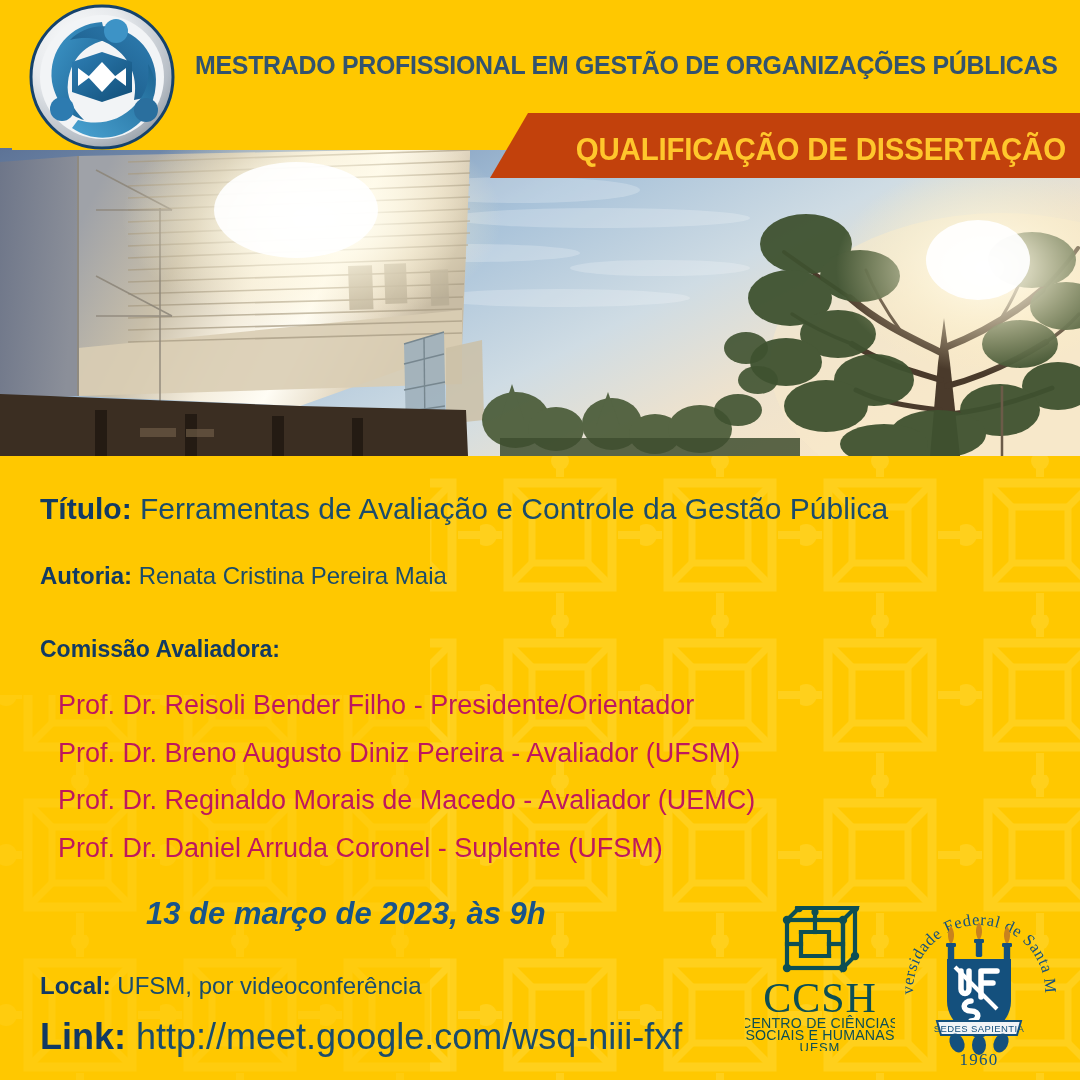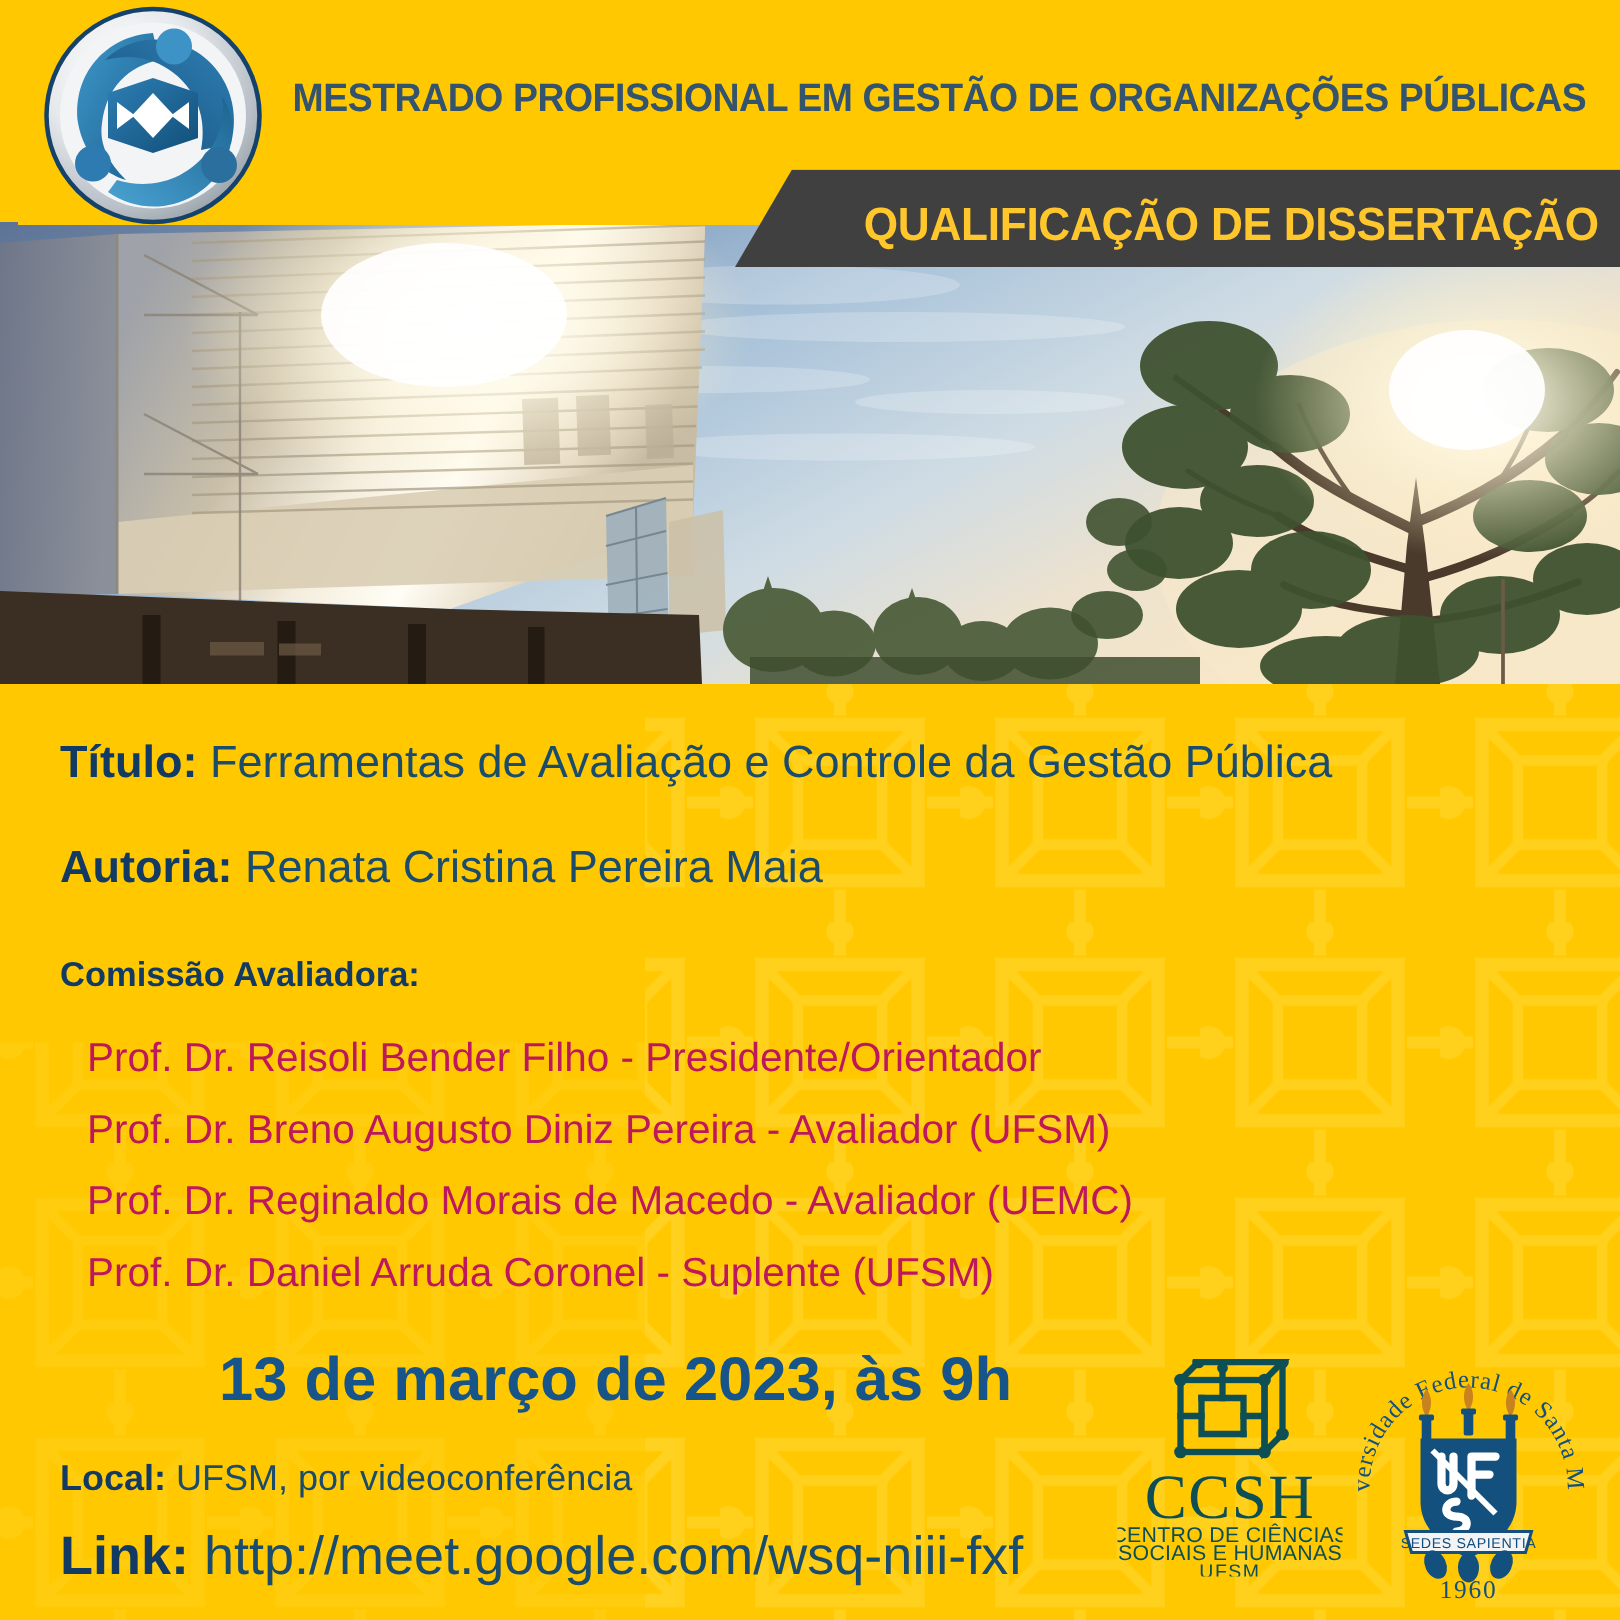--- a/index.html
+++ b/index.html
@@ -53,21 +53,21 @@
     transform-origin:left center;
     white-space:nowrap;
     line-height:1;
   }
 
   
   .ribbon{
     position:absolute;
     left:490px;top:113px;
     width:590px;height:74px;
-    background:#404040;
+    background:#c2410c;
     z-index:7;
     clip-path:polygon(38px 0, 590px 0, 590px 65px, 0 65px);
   }
   .ribbon-text{
     position:absolute;
     right:14px;top:50%;
     transform:translateY(-50%) scaleX(0.95);
     transform-origin:right center;
     color:#FFC72C;
     font-size:31px;
@@ -103,37 +103,38 @@
   }
   .lbl{
     font-weight:bold;
     color:#123A63;
   }
   .val{
     font-weight:normal;
     color:#1B4C6B;
   }
   .row-titulo{top:36px;font-size:30px;}
-  .row-autoria{top:106px;font-size:30px;}
+  .row-autoria{top:106px;font-size:24px;}
   .row-comissao{top:180px;font-size:23px;}
   .member{
     position:absolute;left:58px;
     font-size:27px;font-weight:normal;color:#be185d;
     white-space:nowrap;
   }
   .m0{top:234px;}
   .m1{top:282px;}
   .m2{top:329px;}
   .m3{top:377px;}
 
   .datetime{
     position:absolute;
     left:146px;top:440px;
-    font-size:41px;
+    font-size:31px;
     font-weight:bold;
+    font-style:italic;
     color:#17548A;
     white-space:nowrap;
     font-family:"Liberation Sans", sans-serif;
   }
   .row-local{top:516px;font-size:24px;}
   .row-link{top:560px;font-size:36px;}
 
   
   .ccsh{
     position:absolute;

